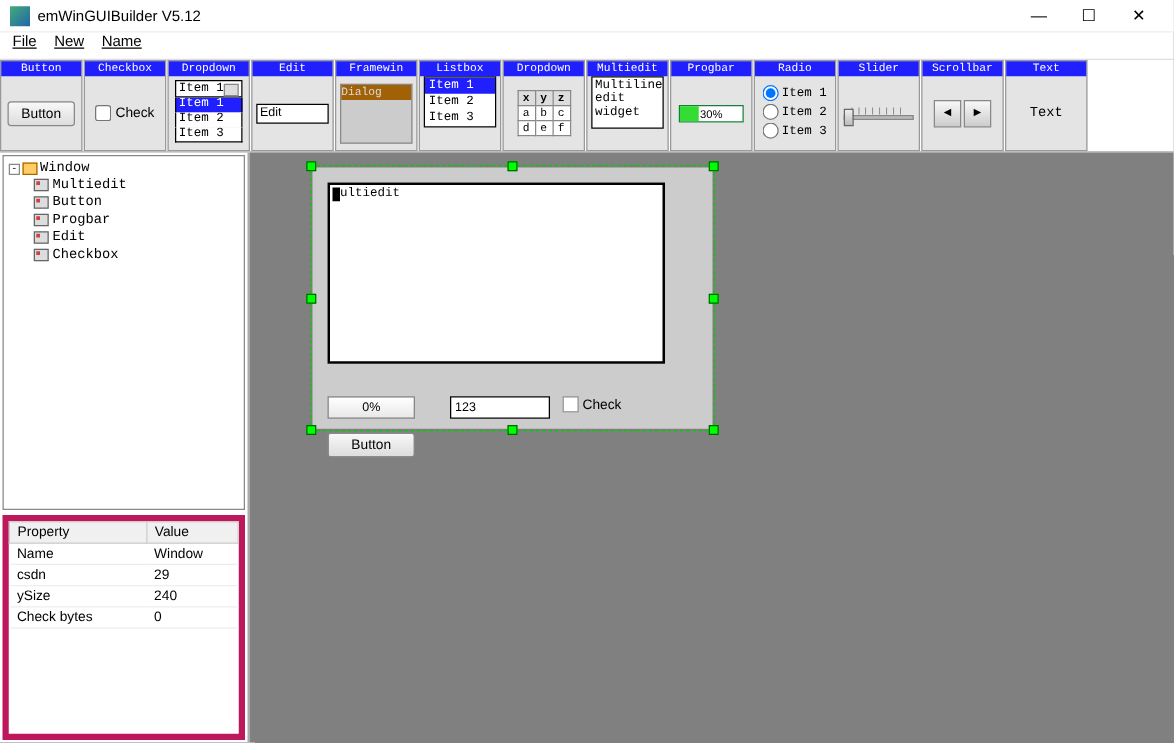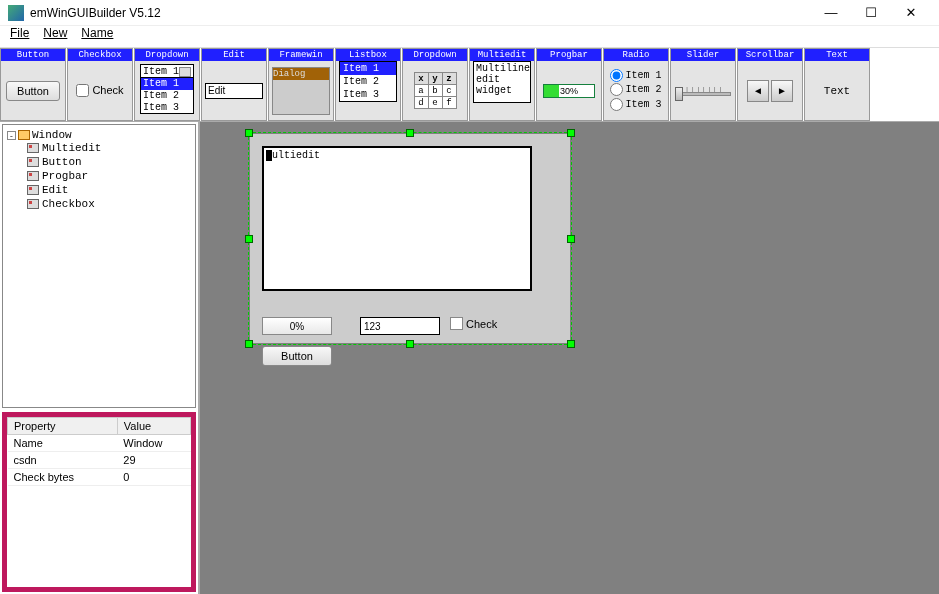--- a/index.html
+++ b/index.html
@@ -279,20 +279,24 @@
               <th style="width:60%">Property</th>
               <th>Value</th>
             </tr>
         <tr>
               <td>Name</td>
               <td>Window</td>
             </tr>
         <tr>
               <td>csdn</td>
               <td>29</td>
+            </tr>
+        <tr>
+              <td>ySize</td>
+              <td>240</td>
             </tr>
         <tr>
               <td>Check bytes</td>
               <td>0</td>
             </tr>
       </tbody>
         </table>
     </div>
   </div>
 

